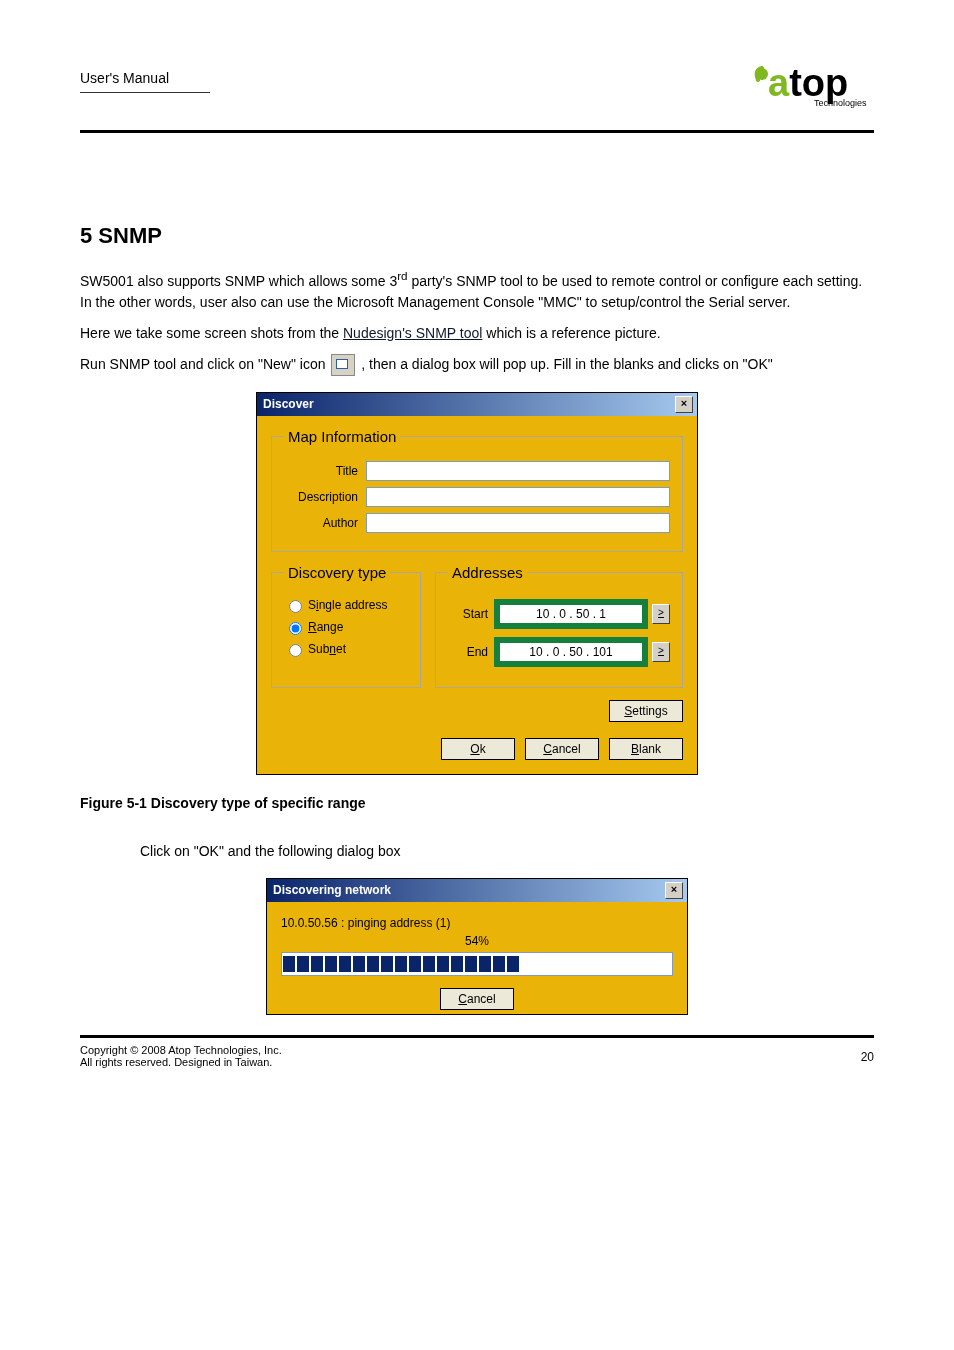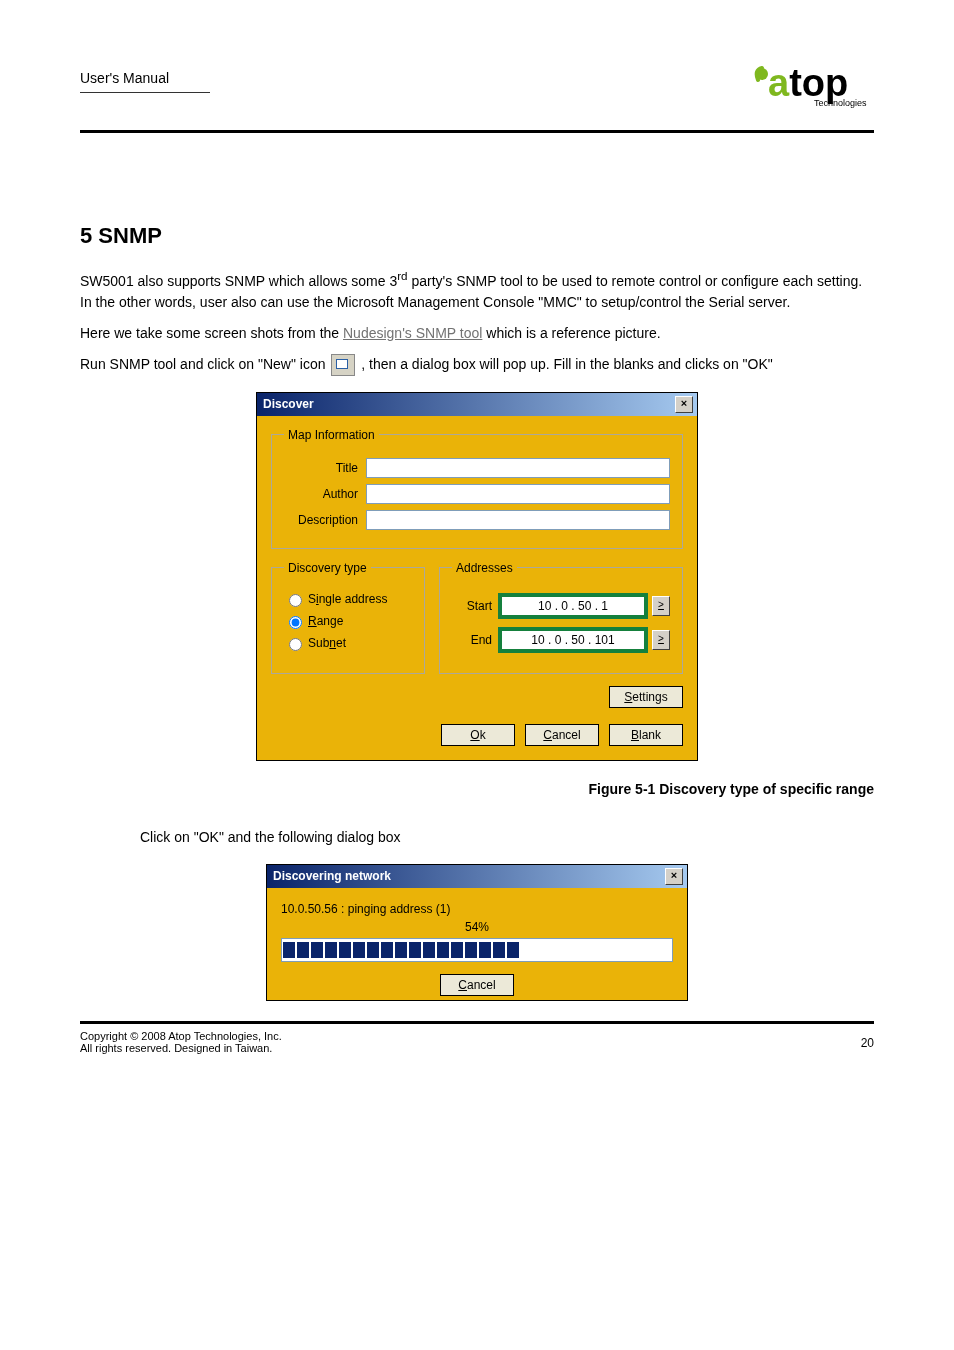--- a/index.html
+++ b/index.html
@@ -43,21 +43,21 @@
   }
   h2.section-title {
     font-size: 22px;
     font-weight: bold;
     margin: 90px 0 18px 0;
   }
   p.body-text {
     margin: 10px 0;
     line-height: 1.5;
   }
-  a.link { color: #737373; text-decoration: underline; }
+  a.link { color: #0f172a; text-decoration: underline; }
   .inline-icon {
     display: inline-block;
     vertical-align: middle;
     width: 22px;
     height: 20px;
     background: #d6d3c5;
     border: 1px solid #888;
     position: relative;
     margin: 0 2px;
   }
@@ -104,21 +104,21 @@
   }
   .dialog-body {
     padding: 12px 14px 14px 14px;
   }
   fieldset.group {
     border: 1px solid #aca899;
     padding: 10px 12px 12px 12px;
     margin: 0 0 12px 0;
   }
   fieldset.group legend {
-    font-size: 12px;
+    font-size: 15px;
     padding: 0 4px;
   }
   .form-row {
     display: flex;
     align-items: center;
     margin: 6px 0;
   }
   .form-row .lbl {
     width: 74px;
     text-align: right;
@@ -147,21 +147,21 @@
   .addr-row {
     display: flex;
     align-items: center;
     margin: 8px 0;
     justify-content: flex-end;
   }
   .addr-row .albl { width: 40px; text-align: right; padding-right: 6px; }
   .ipbox {
     display: flex;
     align-items: center;
-    border: 4px solid #15803d;
+    border: 6px solid #15803d;
     background: #fff;
     height: 18px;
     padding: 0 4px;
     width: 134px;
     justify-content: center;
     font-size: 12px;
     white-space: nowrap;
   }
   .spinbtn {
     width: 16px;
@@ -282,25 +282,25 @@
         <span class="close-btn">×</span>
       </div>
       <div class="dialog-body">
         <fieldset class="group">
           <legend>Map Information</legend>
           <div class="form-row">
             <span class="lbl">Title</span>
             <input type="text" value="" style="">
           </div>
           <div class="form-row">
-            <span class="lbl">Author</span>
+            <span class="lbl">Description</span>
             <input type="text" value="" style="">
           </div>
           <div class="form-row">
-            <span class="lbl">Description</span>
+            <span class="lbl">Author</span>
             <input type="text" value="" style="">
           </div>
         </fieldset>
 
         <div class="two-col">
           <fieldset class="group col1">
             <legend>Discovery type</legend>
             <div class="radio-row">
               <input type="radio" name="dt" style="">
               <span>S<span style="text-decoration:underline">i</span>ngle address</span>
@@ -334,21 +334,21 @@
           <button class="win-btn"><span class="ul">S</span>ettings</button>
         </div>
         <div class="btn-row">
           <button class="win-btn"><span class="ul">O</span>k</button>
           <button class="win-btn"><span class="ul">C</span>ancel</button>
           <button class="win-btn"><span class="ul">B</span>lank</button>
         </div>
       </div>
     </div>
 
-    <p class="caption" style="text-align:right">Figure 5-1  Discovery type of specific range</p>
+    <p class="caption" style="text-align:left">Figure 5-1  Discovery type of specific range</p>
 
     <p class="body-text" style="margin-left:60px">Click on "OK" and the following dialog box</p>
 
     <div class="dialog wide progress-dialog">
       <div class="titlebar">
         <span>Discovering network</span>
         <span class="close-btn">×</span>
       </div>
       <div class="dialog-body">
         <div class="progress-text status-left">10.0.50.56 : pinging address (1)</div>

